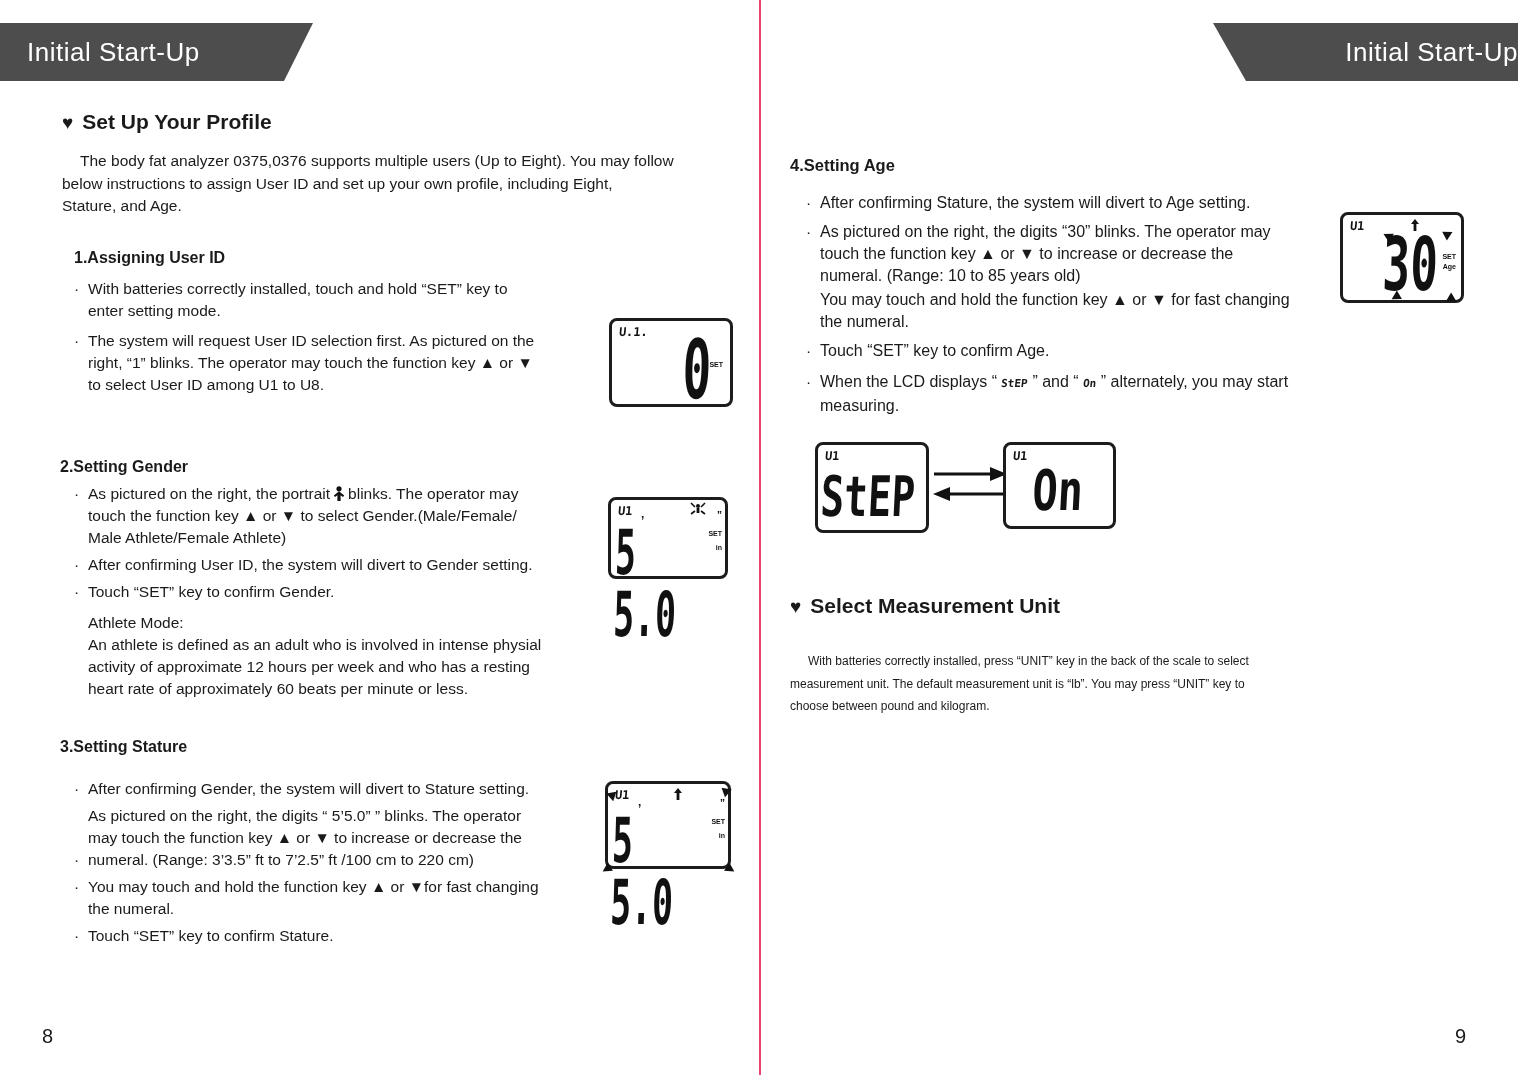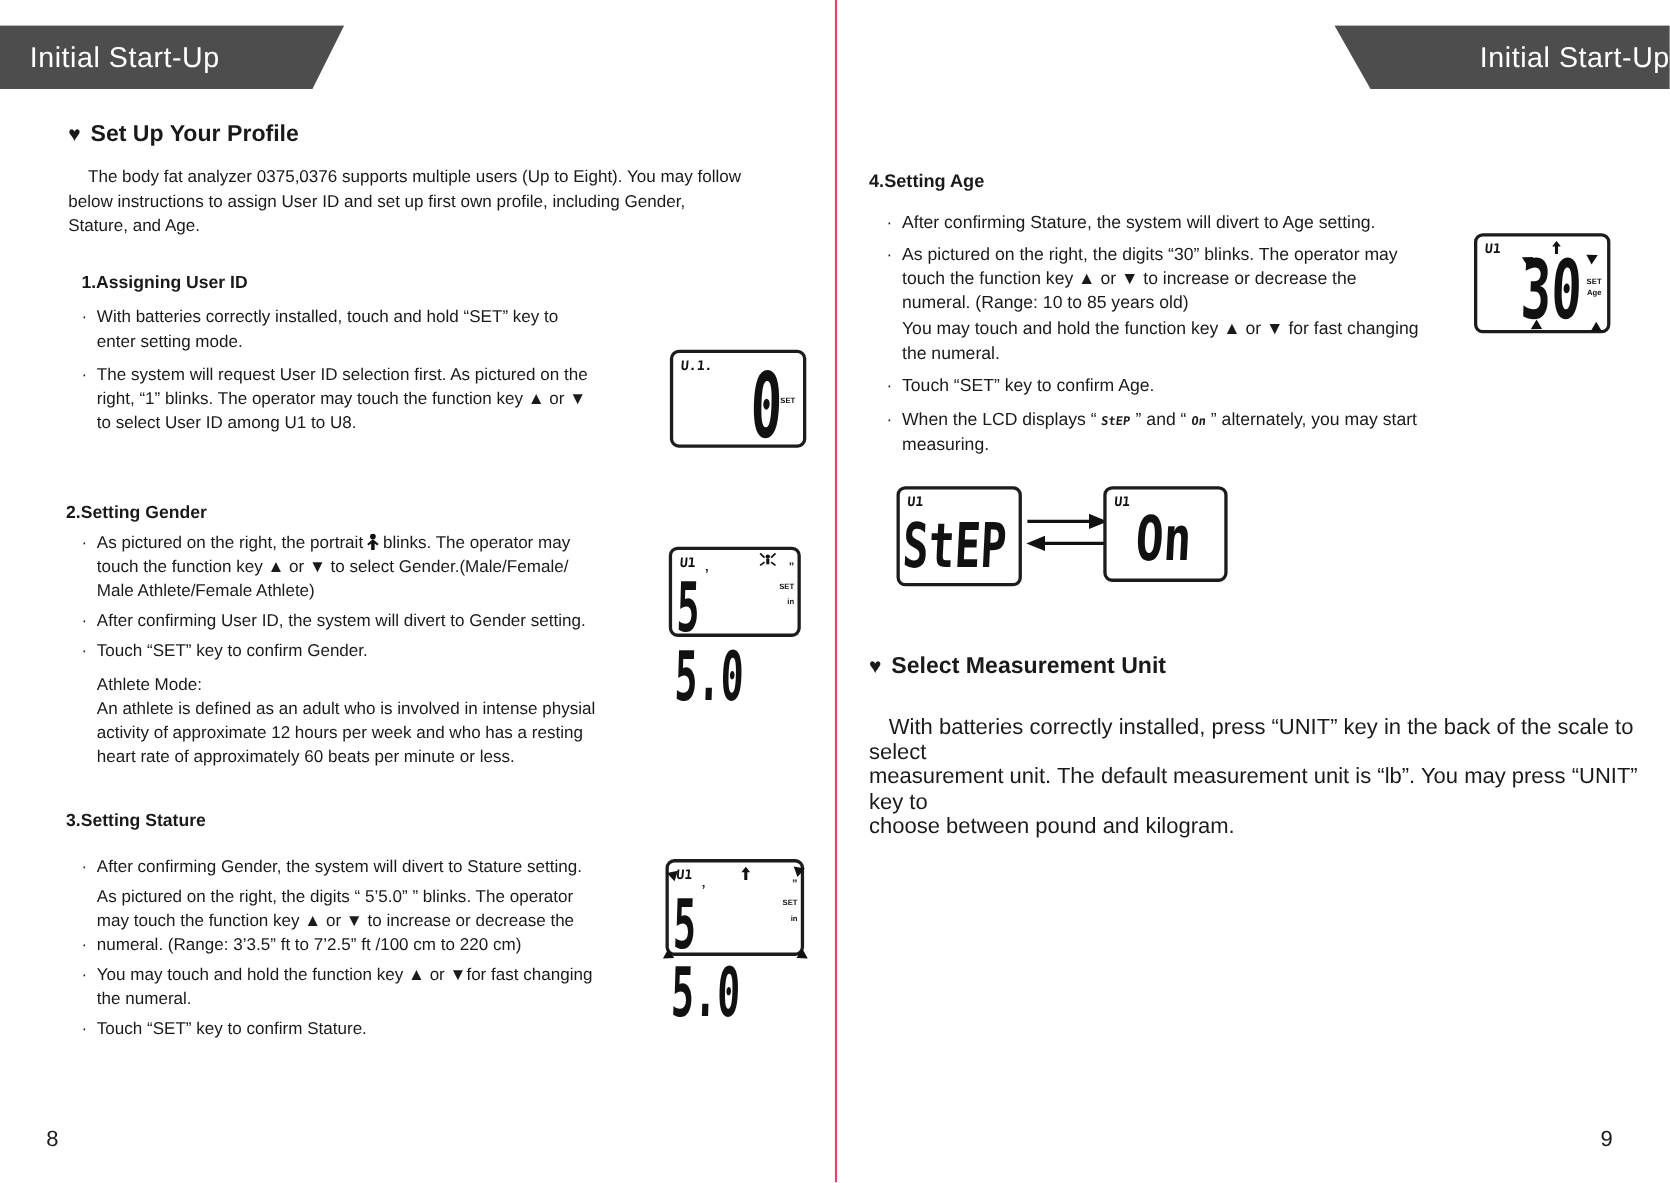--- a/index.html
+++ b/index.html
@@ -50,21 +50,21 @@
   <div class="abs banner left" style="left:0;top:23px;width:286px;height:58px;">
     <span>Initial Start-Up</span>
   </div>
 
   <div class="abs h1" style="left:62px;top:110px;">
     <span class="heart">♥</span>
     <span>Set Up Your Profile</span>
   </div>
 
   <div class="abs para" style="left:62px;top:150px;width:690px;">The body fat analyzer 0375,0376 supports multiple users (Up to Eight). You may follow
-below instructions to assign User ID and set up first own profile, including Gender,
+below instructions to assign User ID and set up your own profile, including Eight,
 Stature, and Age.</div>
 
   <div class="abs sect-title" style="left:74px;top:249px;">1.Assigning User ID</div>
   <div class="abs" style="left:74px;top:278px;width:520px;">
     <div class="bullet">
       <span class="dot"></span>
       <div class="btxt">With batteries correctly installed, touch and hold “SET” key to
 enter setting mode.</div>
     </div>
     <div class="bullet">
@@ -226,19 +226,19 @@
 
   <div class="lcd" style="left:1003px;top:442px;width:107px;height:81px;">
     <span class="user seg">U1</span>
     <span class="big seg" style="left:28px;top:18px;font-size:56px;transform:scaleX(.75) skewX(-4deg);position:absolute;">On</span>
   </div>
 
   <div class="abs h1" style="left:790px;top:594px;">
     <span class="heart">♥</span>
     <span>Select Measurement Unit</span>
   </div>
-  <div class="abs para" style="left:790px;top:650px;width:700px;font-size:20px;">With batteries correctly installed, press “UNIT” key in the back of the scale to select
+  <div class="abs para" style="left:790px;top:650px;width:700px;font-size:12px;">With batteries correctly installed, press “UNIT” key in the back of the scale to select
 measurement unit. The default measurement unit is “lb”. You may press “UNIT” key to
 choose between pound and kilogram.</div>
 
   <div class="abs pgnum" style="left:1455px;top:1025px;">9</div>
 
 </div>
 
 </body></html>

